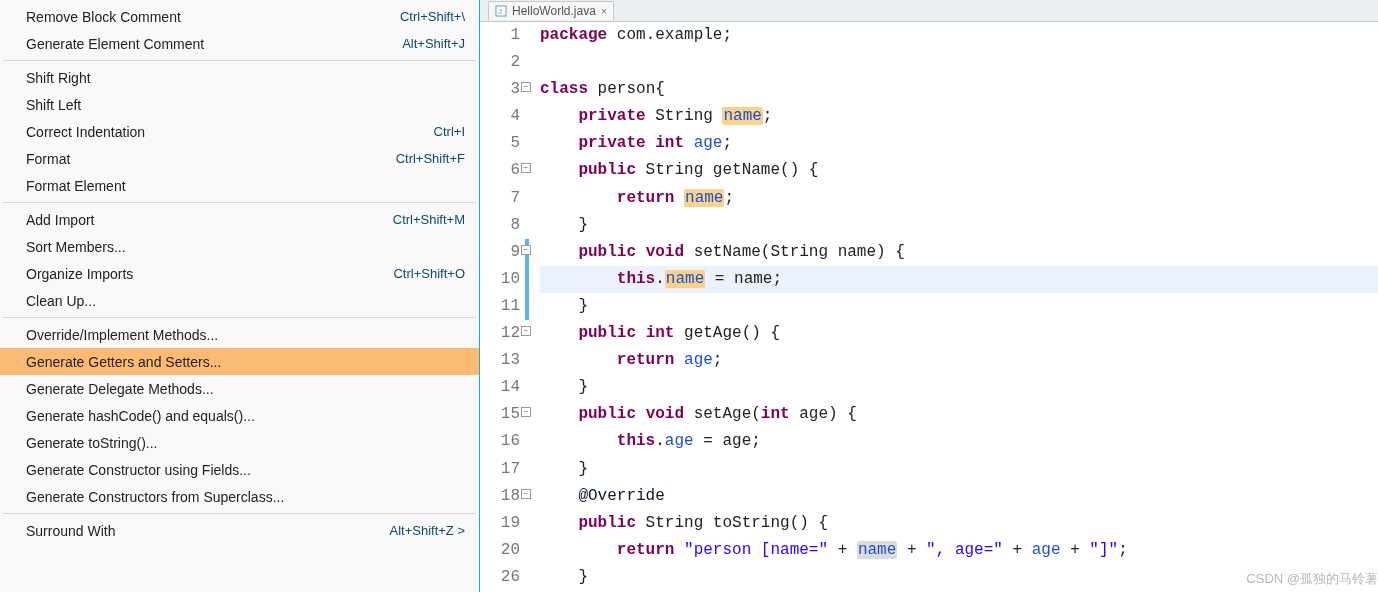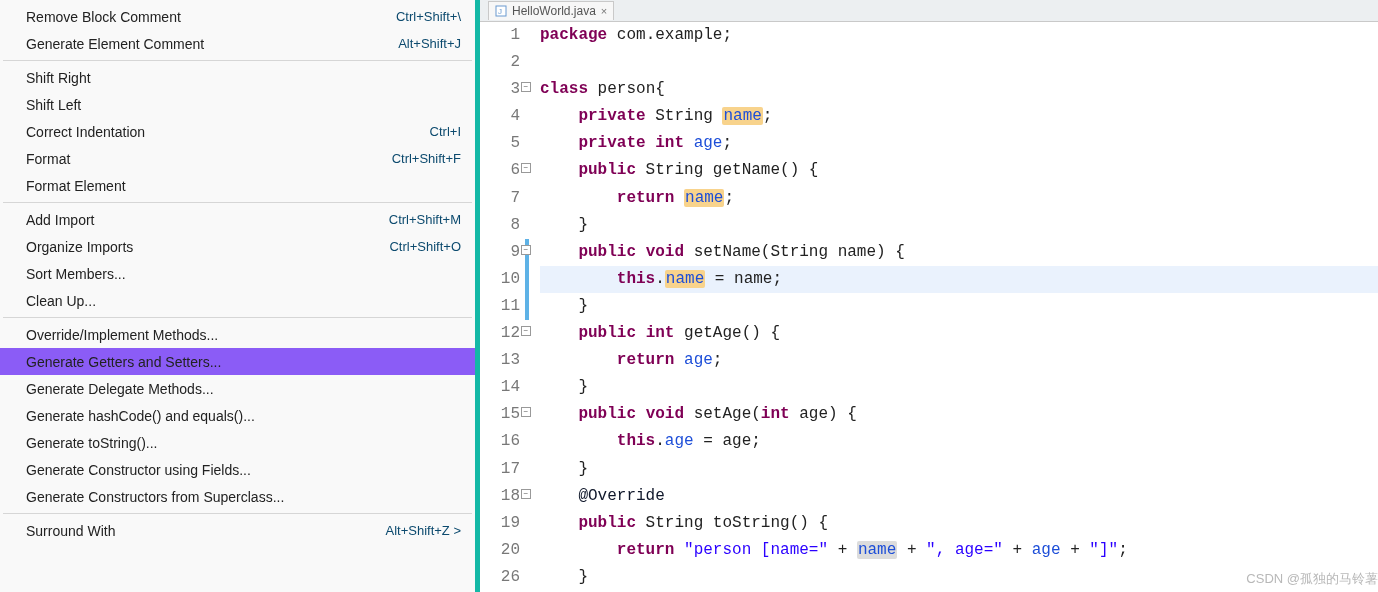--- a/index.html
+++ b/index.html
@@ -9,34 +9,34 @@
   width: 1378px;
   height: 592px;
   display: flex;
   background: #fff;
   color: #222;
   overflow: hidden;
 }
 .context-menu {
   width: 480px;
   background: #f9f9f9;
-  border-right: 5px solid #14b8a6;
+  border-right: 1px solid #14b8a6;
   padding: 3px 0;
 }
 .menu-item {
   display: flex;
   justify-content: space-between;
   align-items: center;
   padding: 4px 14px 4px 26px;
   font-size: 14px;
   color: #222;
   cursor: default;
   height: 27px;
 }
-.menu-item.highlighted { background: #8b5cf6; }
+.menu-item.highlighted { background: #fdba74; }
 .menu-sep {
   height: 1px;
   background: #d6d6d6;
   margin: 3px 3px;
 }
 .shortcut { color: #0c4a6e; font-size: 13px; }
 .editor-pane {
   flex: 1;
   display: flex;
   flex-direction: column;
@@ -155,26 +155,26 @@
     <div class="menu-item">
       <span>Format Element</span>
       <span class="shortcut"></span>
     </div>
     <div class="menu-sep"></div>
     <div class="menu-item">
       <span>Add Import</span>
       <span class="shortcut">Ctrl+Shift+M</span>
     </div>
     <div class="menu-item">
+      <span>Sort Members...</span>
+      <span class="shortcut"></span>
+    </div>
+    <div class="menu-item">
       <span>Organize Imports</span>
       <span class="shortcut">Ctrl+Shift+O</span>
-    </div>
-    <div class="menu-item">
-      <span>Sort Members...</span>
-      <span class="shortcut"></span>
     </div>
     <div class="menu-item">
       <span>Clean Up...</span>
       <span class="shortcut"></span>
     </div>
     <div class="menu-sep"></div>
     <div class="menu-item">
       <span>Override/Implement Methods...</span>
       <span class="shortcut"></span>
     </div>

